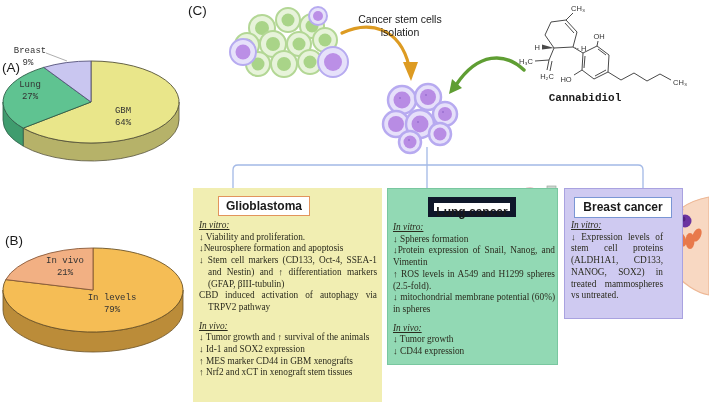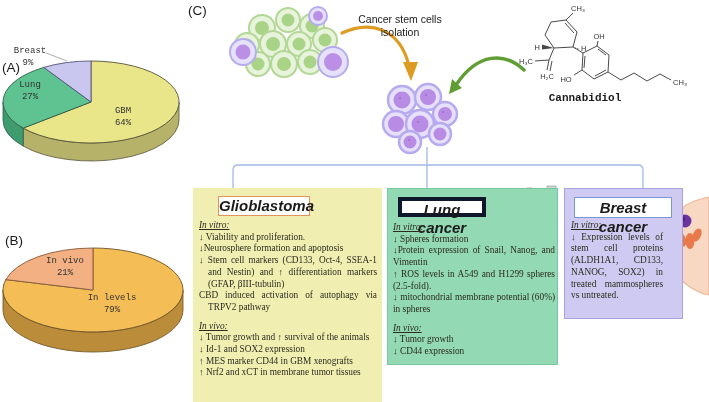--- a/index.html
+++ b/index.html
@@ -9,24 +9,24 @@
   .abs{position:absolute;}
   .ctr{transform:translateX(-50%);text-align:center;font-family:Liberation Mono, monospace;}
   .panel-label{font-size:13.5px;color:#1a1a1a;}
   .pie-label{font-size:9px;color:#333;line-height:11px;white-space:nowrap;}
   .iso-label{font-size:10.5px;line-height:12.5px;text-align:center;color:#1a1a1a;}
   .compound-label{font-size:11px;font-weight:600;color:#1a1a1a;}
   .cancer-box{position:absolute;box-sizing:border-box;}
   .box-glio{left:193px;top:188px;width:189px;height:214px;background:#f1eeb2;}
   .box-lung{left:387px;top:188px;width:171px;height:177px;background:#92d9b4;border:1px solid #79c7a0;}
   .box-breast{left:564px;top:188px;width:119px;height:131px;background:#cfcaf1;border:1px solid #a9a2e0;}
-  .box-title{position:absolute;background:#ffffff;text-align:center;font-size:15px;font-weight:700;
-             color:#1a1a1a;box-sizing:border-box;font-style:italic;}
+  .box-title{position:absolute;background:#ffffff;text-align:center;font-size:12px;font-weight:700;
+             color:#1a1a1a;box-sizing:border-box;}
   .title-glio{left:25px;top:8px;width:92px;height:20px;line-height:18px;border:1.5px solid #e2945c;}
-  .title-lung{left:10px;top:8px;width:88px;height:20px;line-height:18px;border:4px solid #0f172a;}
+  .title-lung{left:40px;top:8px;width:88px;height:20px;line-height:18px;border:6px solid #0f172a;}
   .title-breast{left:9px;top:8px;width:98px;height:21px;line-height:19px;border:1.5px solid #7a96d4;}
   .bx-body{position:absolute;font-family:"Liberation Serif",serif;font-size:9.3px;line-height:11.7px;
            color:#2b2b1e;text-align:justify;}
   .body-glio{left:6px;top:32px;width:178px;}
   .body-lung{left:5px;top:33px;width:162px;}
   .body-breast{left:6px;top:31px;width:92px;}
   .bx-heading{font-style:italic;text-decoration:underline;}
   .gap-top{margin-top:7px;}
   .hang li,.plain li{list-style:none;}
   ul.items{margin:0;padding:0;}
@@ -215,21 +215,21 @@
         <li class="item">↓ Viability and proliferation.</li>
         <li class="item">↓Neurosphere formation and apoptosis</li>
         <li class="item">↓ Stem cell markers (CD133, Oct-4, SSEA-1 and Nestin) and ↑ differentiation markers (GFAP, βIII-tubulin)</li>
         <li class="item">CBD induced activation of autophagy via TRPV2 pathway</li>
       </ul>
       <div class="bx-heading gap-top">In vivo:</div>
       <ul class="items hang">
         <li class="item">↓ Tumor growth and ↑ survival of the animals</li>
         <li class="item">↓ Id-1 and SOX2 expression</li>
         <li class="item">↑ MES marker CD44 in GBM xenografts</li>
-        <li class="item">↑ Nrf2 and xCT in membrane tumor tissues</li>
+        <li class="item">↑ Nrf2 and xCT in xenograft stem tissues</li>
       </ul>
     </div>
   </div>
 
   <div class="cancer-box box-lung">
     <div class="box-title title-lung">Lung cancer</div>
     <div class="bx-body body-lung">
       <div class="bx-heading">In vitro:</div>
       <ul class="items plain">
         <li class="item">↓ Spheres formation</li>

